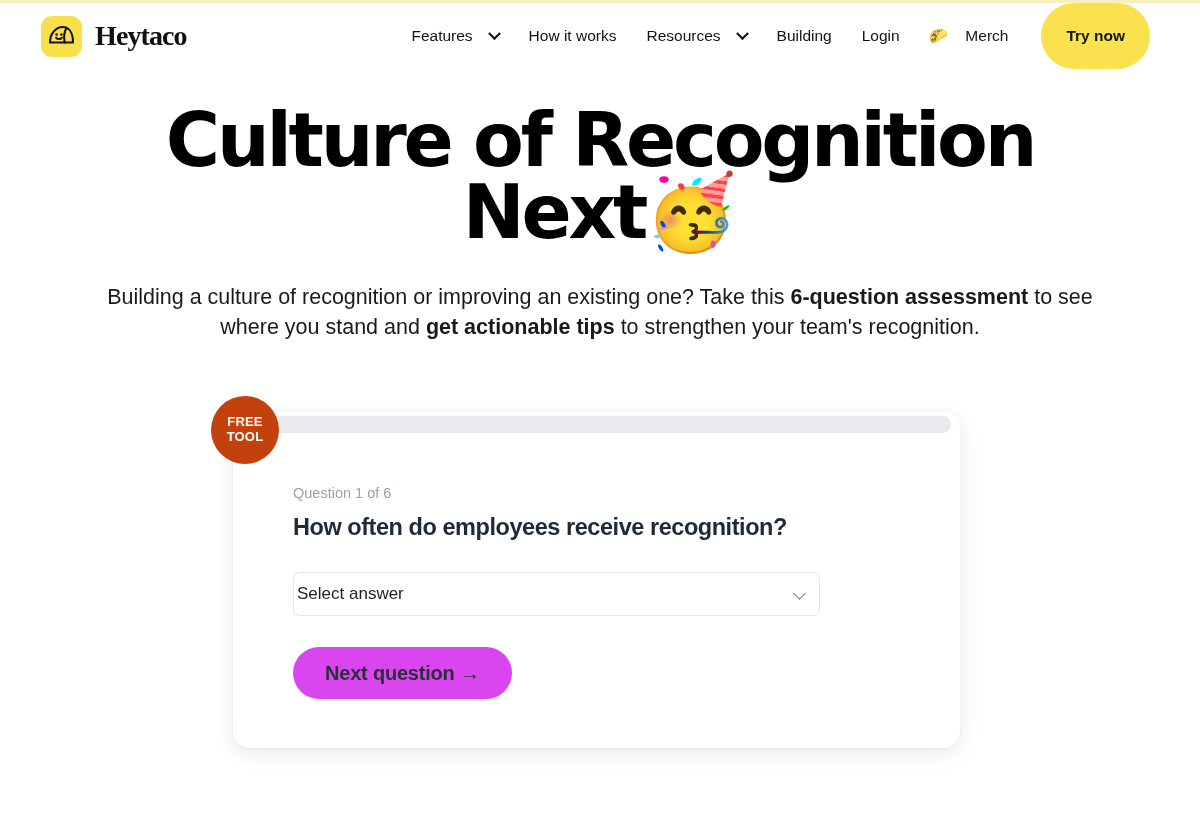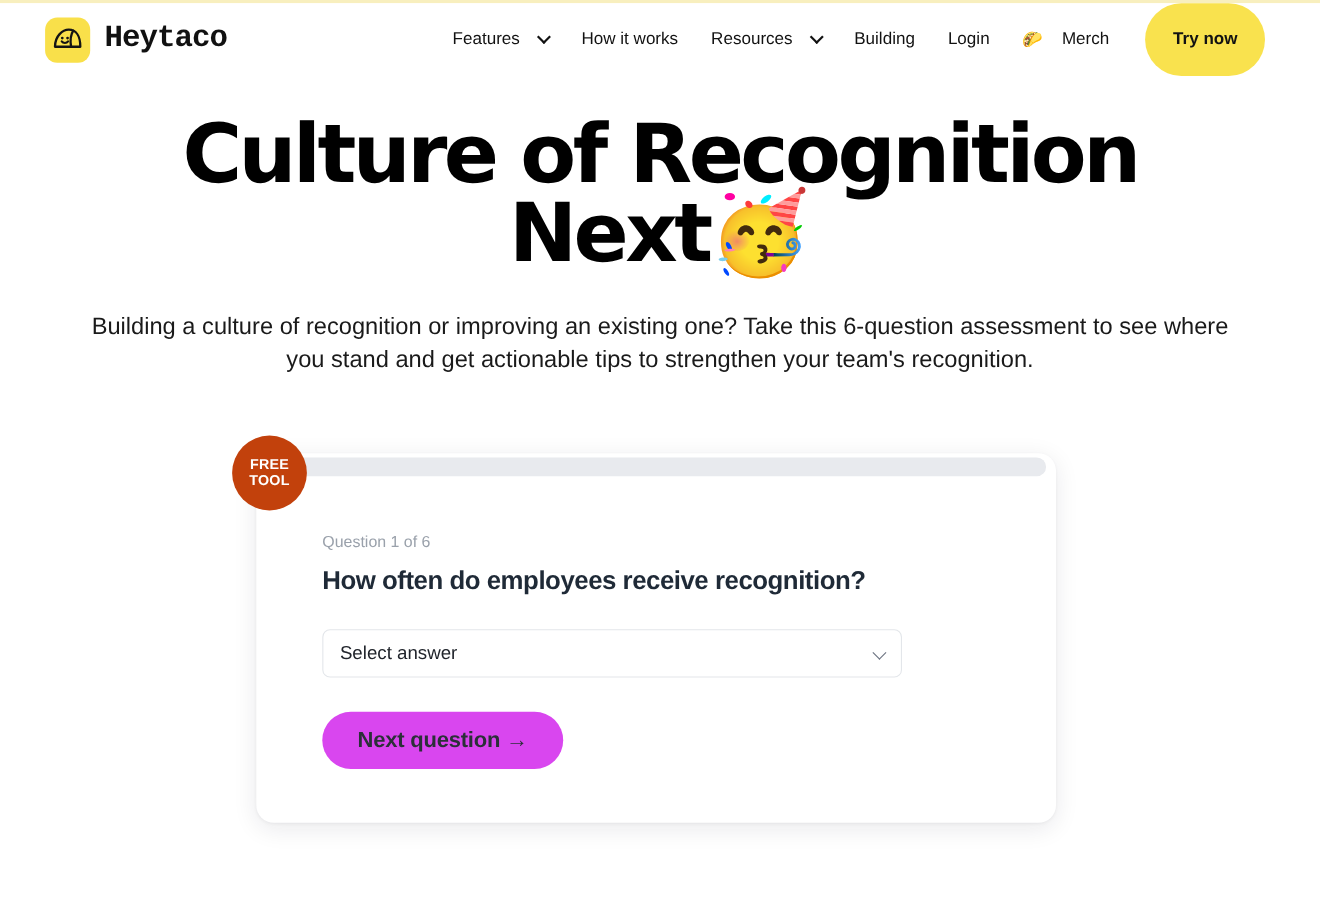--- a/index.html
+++ b/index.html
@@ -59,21 +59,21 @@
     flex: none;
   }
   .brand-mark svg { display: block; }
 
   .brand-name {
     font-size: 28px;
     font-weight: 800;
     letter-spacing: -0.9px;
     color: #111111;
     line-height: 1;
-    font-family: Liberation Mono, monospace;
+    font-family: Liberation Serif, serif;
   }
 
   .nav {
     display: flex;
     align-items: center;
     margin-left: auto;
     margin-right: 50px;
     gap: 0;
   }
 
@@ -138,21 +138,21 @@
     letter-spacing: 0;
   }
 
   .hero-sub {
     margin-top: 33px;
     font-size: 21.5px;
     line-height: 1.42;
     color: #1a1a1a;
     padding: 0 82px;
   }
-  .hero-sub b { font-weight: 400; }
+  .hero-sub b { font-weight: 700; }
 
   
   .card-wrap {
     position: absolute;
     top: 412px;
     left: 233px;
     width: 727px;
   }
 
   .card {
@@ -230,21 +230,21 @@
     height: 44px;
   }
   .select-box {
     width: 100%;
     height: 100%;
     border: 1px solid #e3e6ea;
     border-radius: 7px;
     background: #ffffff;
     display: flex;
     align-items: center;
-    padding: 0 15px;
+    padding: 0 3px;
     font-size: 17px;
     color: #20242b;
     cursor: pointer;
   }
   .select-chev {
     position: absolute;
     right: 16px;
     top: 17px;
     width: 9px;
     height: 9px;

